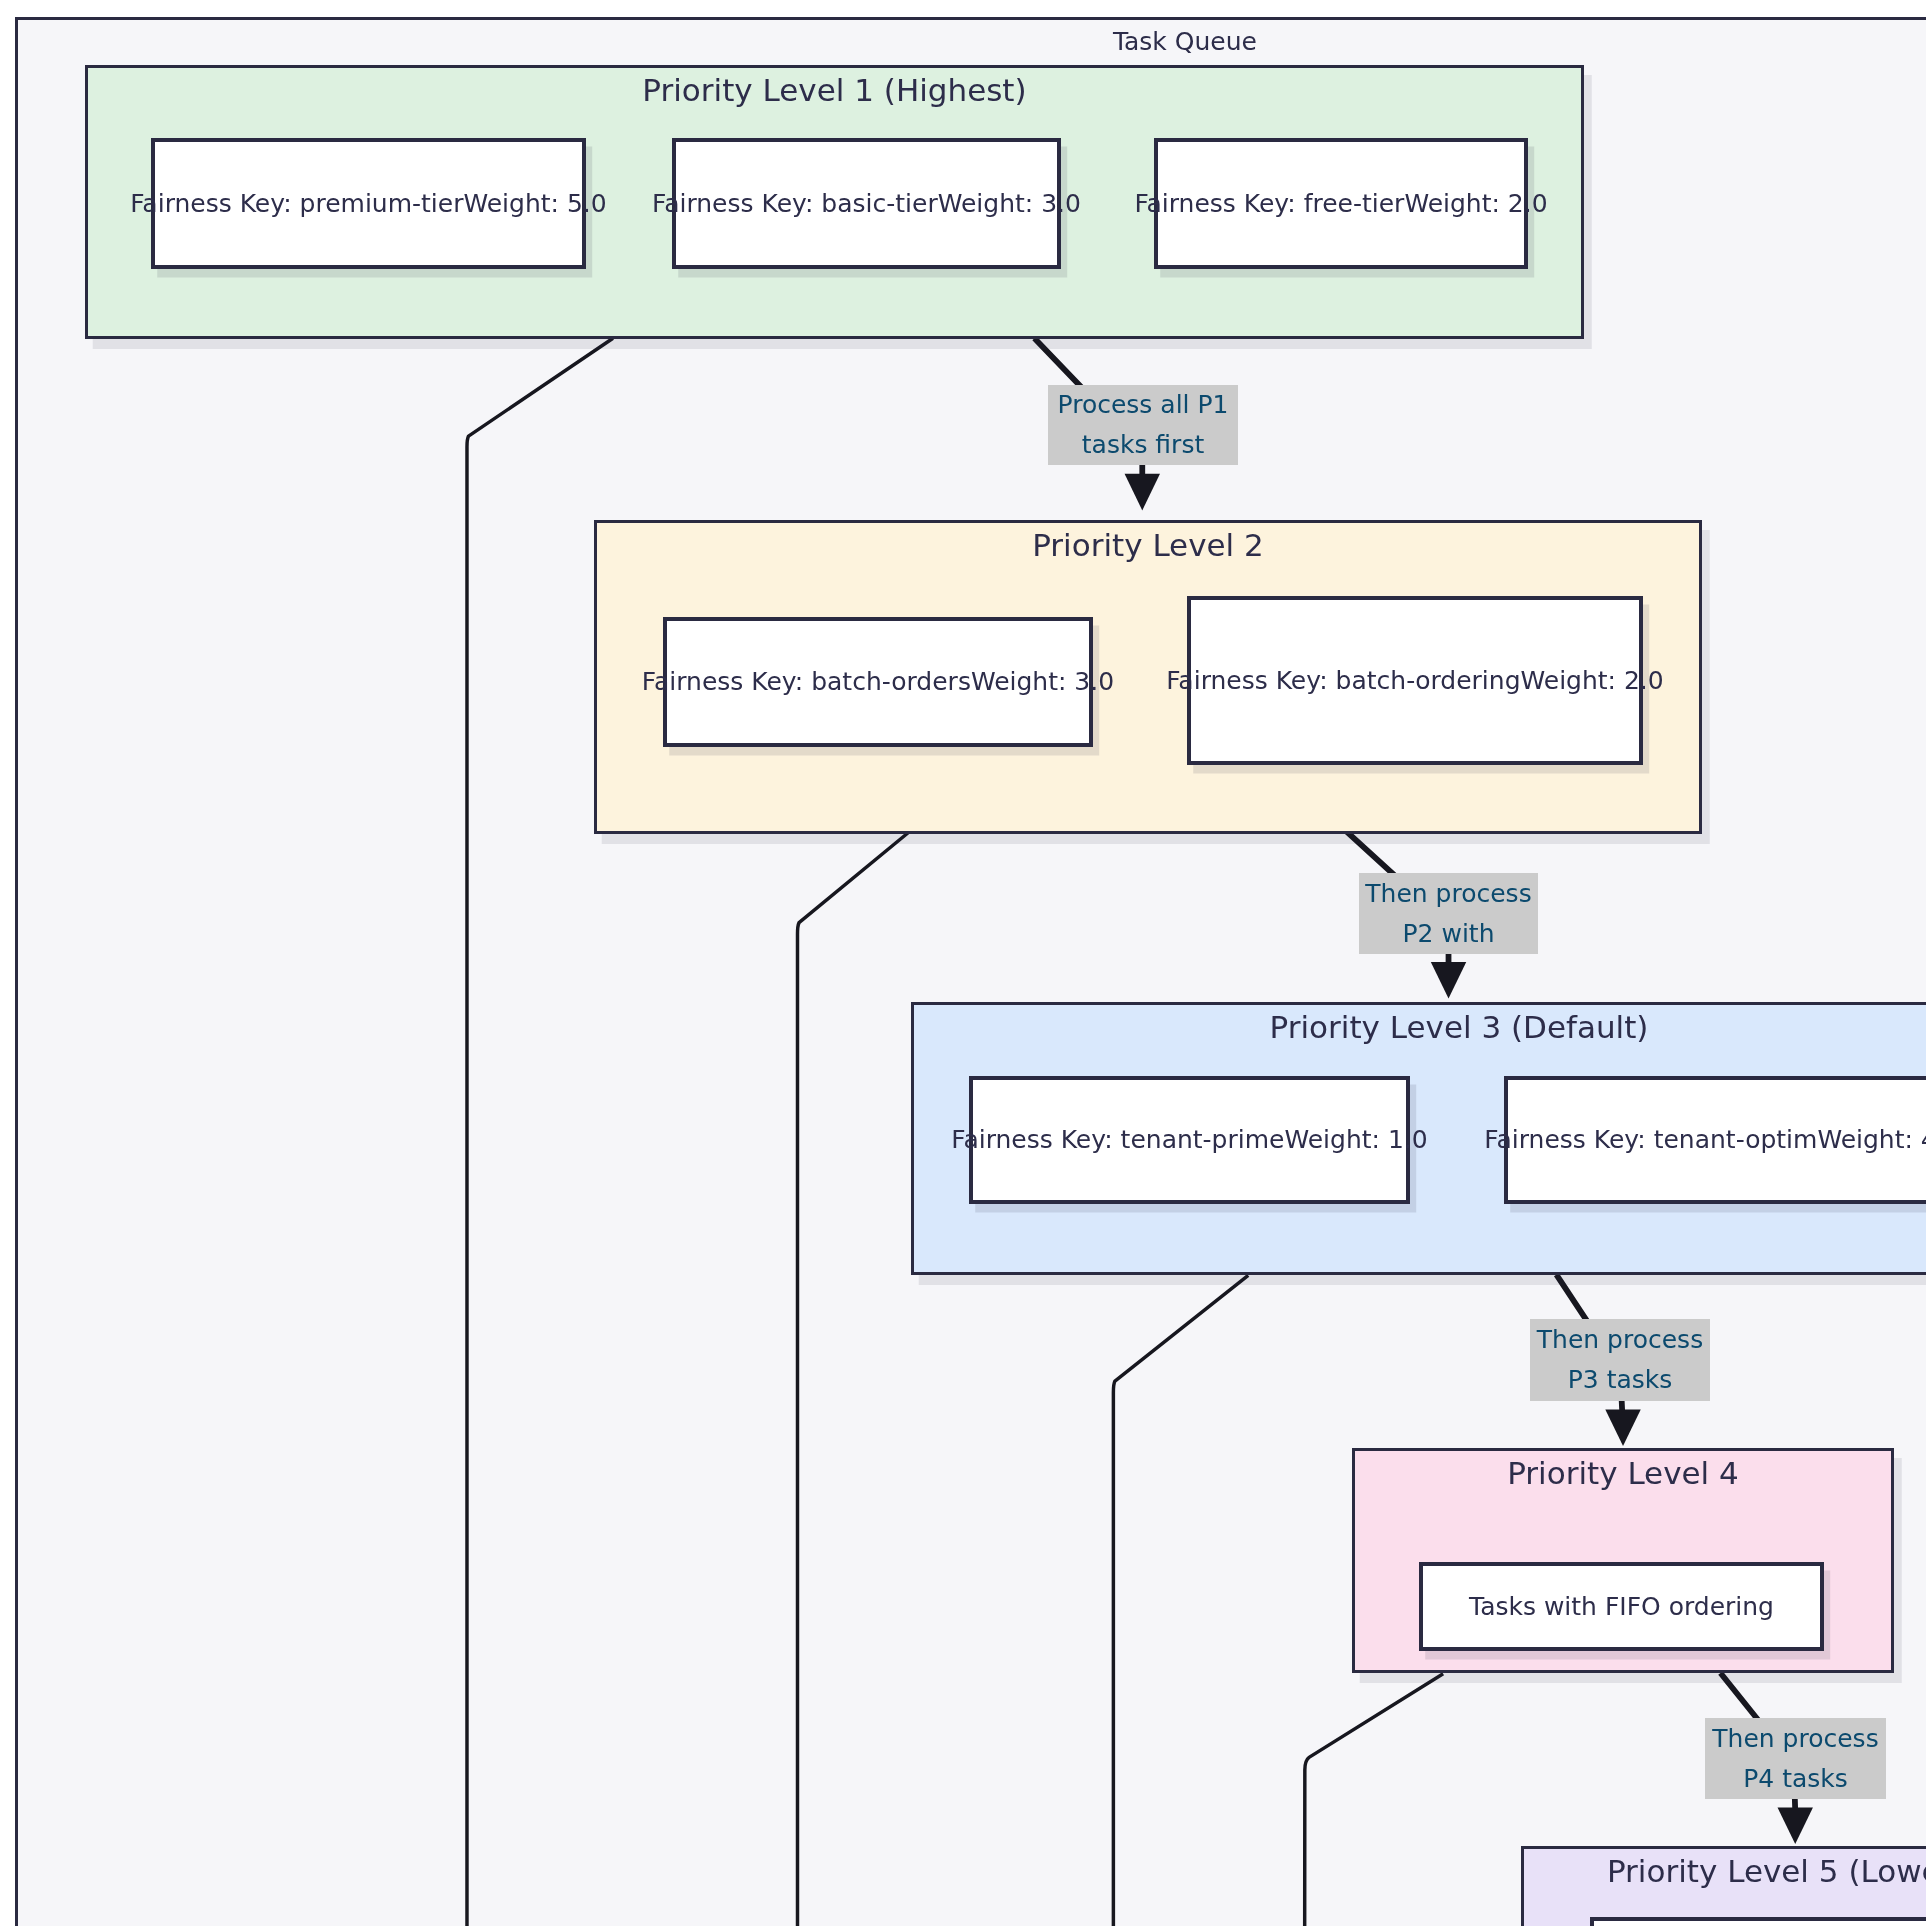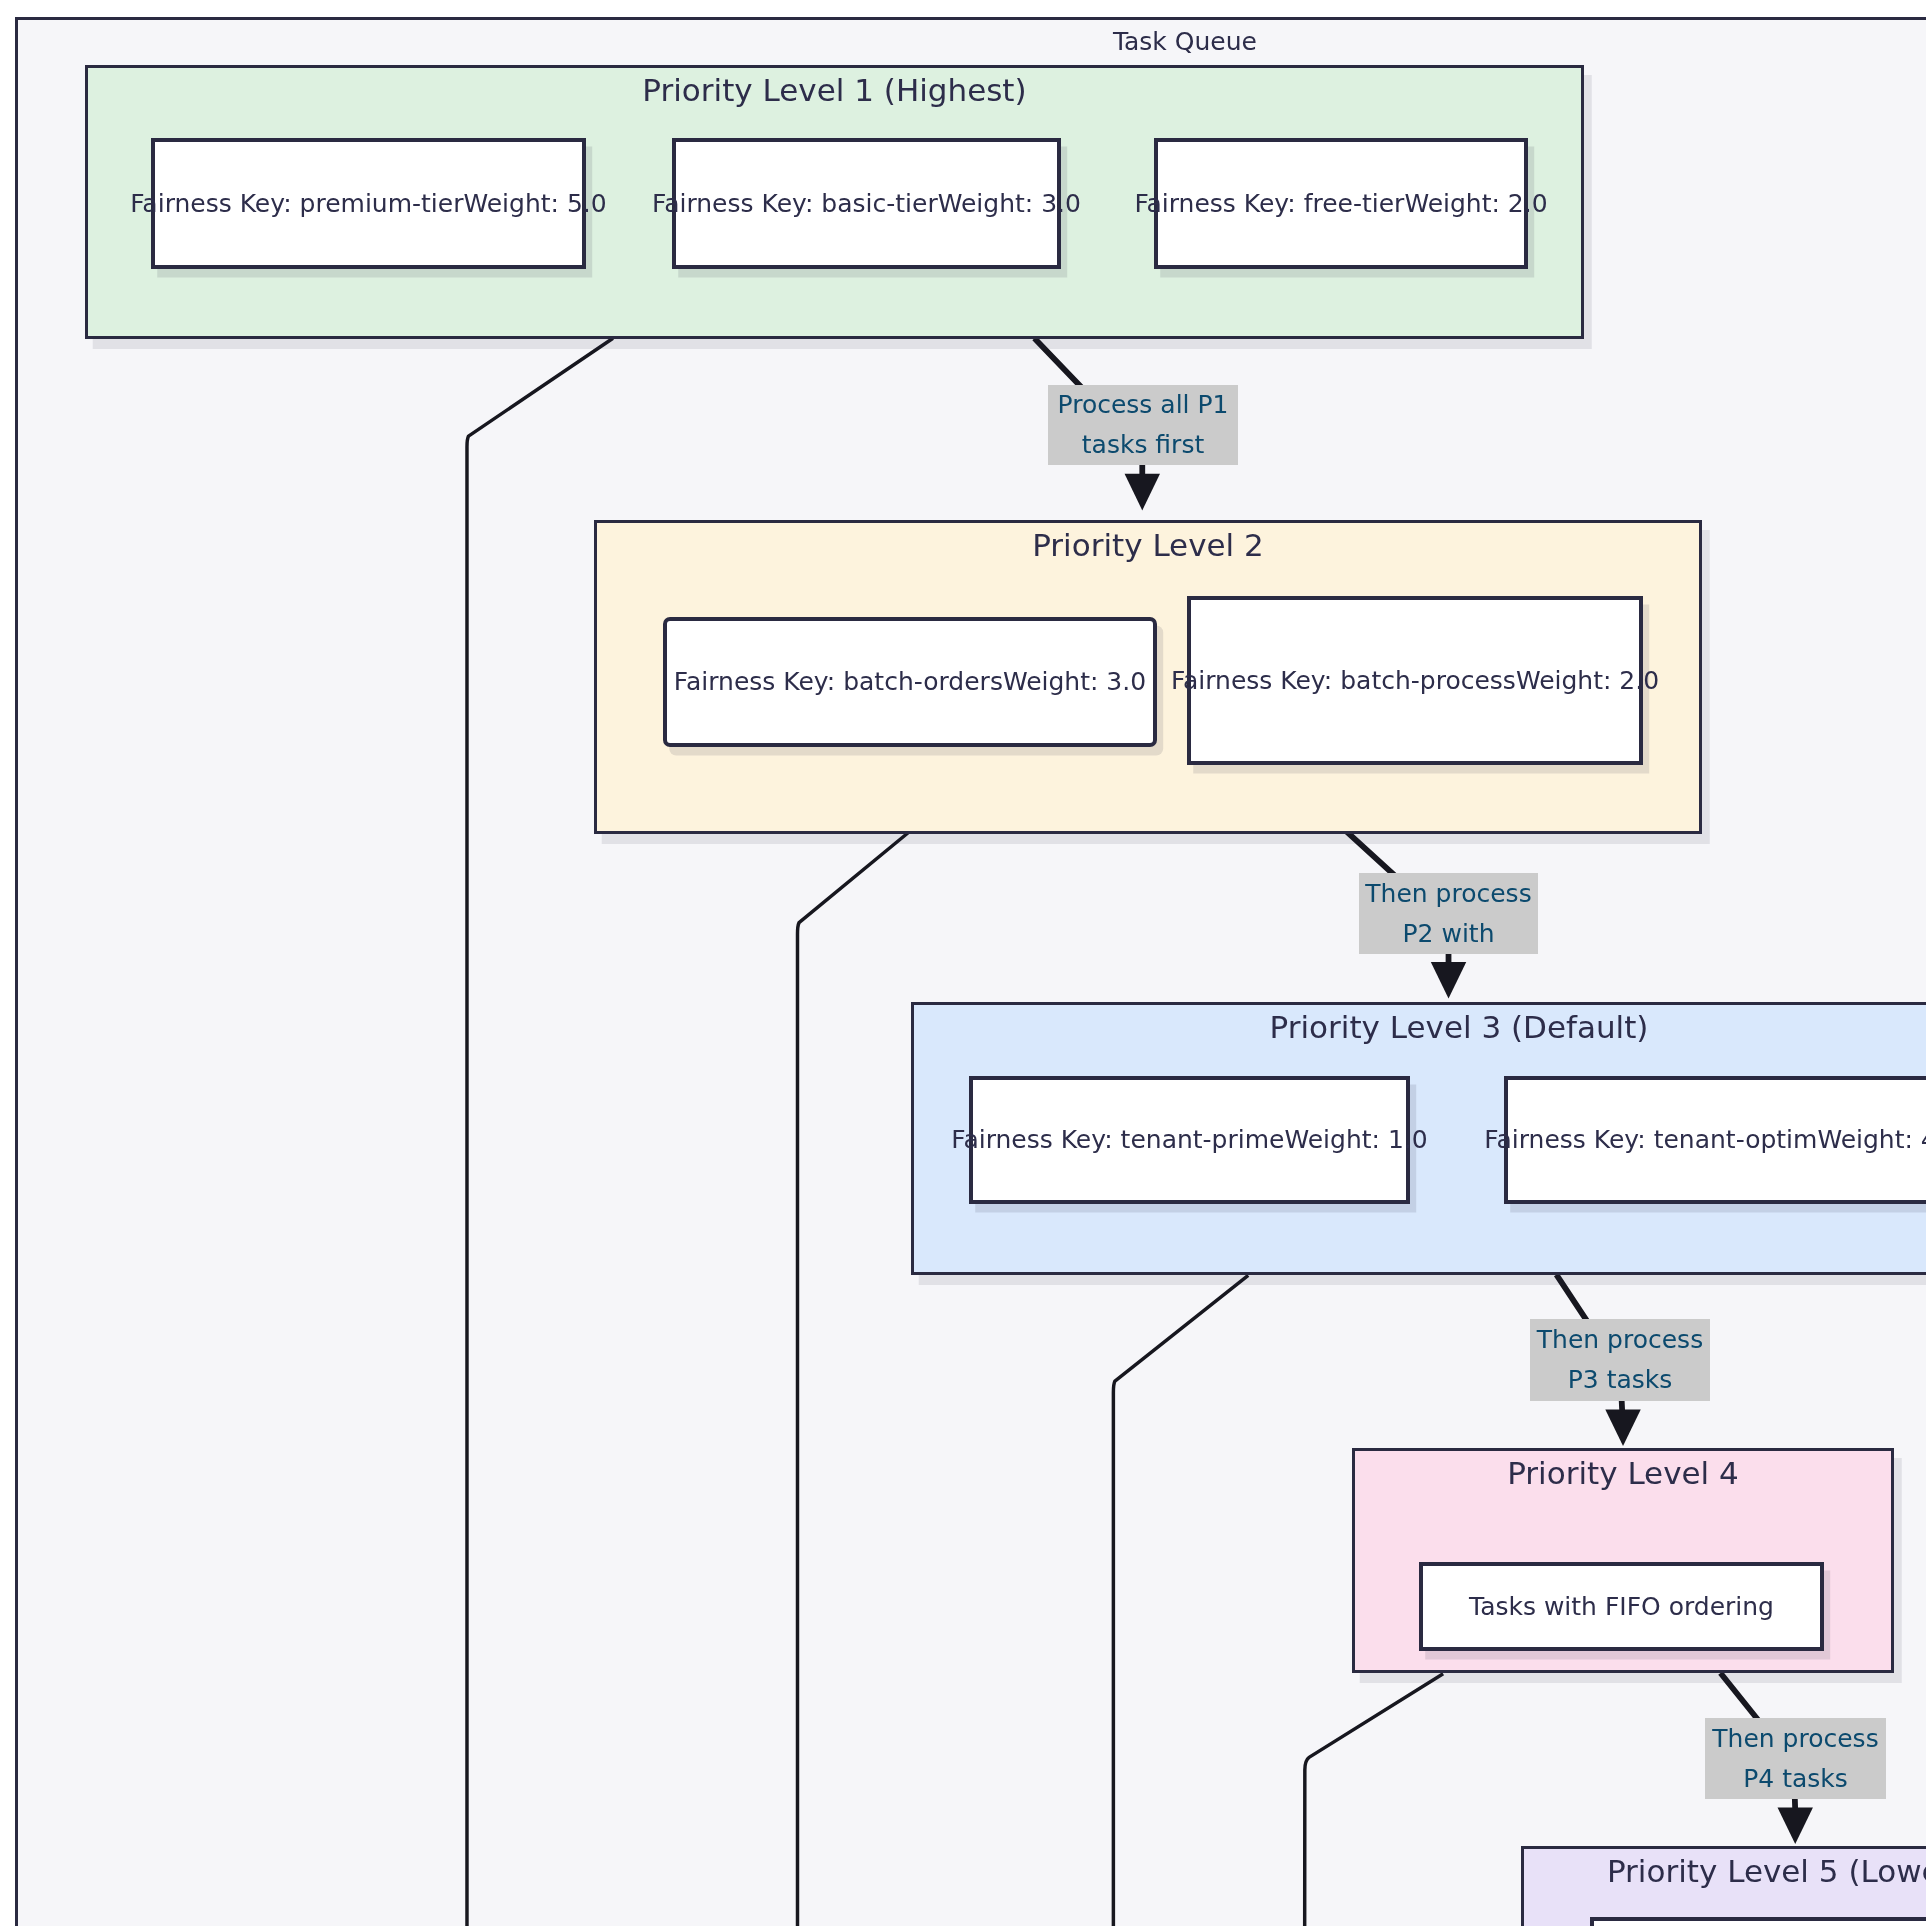--- a/index.html
+++ b/index.html
@@ -85,27 +85,27 @@
       <div class="line">Weight: 3.0</div>
     </div>
     <div class="node" style="left:1066px;top:70px;width:374px;height:131px;">
       <div class="line">Fairness Key: free-tier</div>
       <div class="line">Weight: 2.0</div>
     </div>
   </div>
 
   <div class="group g2 z3" style="left:594px;top:511px;width:1108px;height:314px;">
     <div class="g-title">Priority Level 2</div>
-    <div class="node" style="left:66px;top:94px;width:494px;height:130px;border-radius:7px;">
+    <div class="node" style="left:66px;top:94px;width:430px;height:130px;">
       <div class="line">Fairness Key: batch-orders</div>
       <div class="line">Weight: 3.0</div>
     </div>
     <div class="node" style="left:590px;top:73px;width:456px;height:169px;">
       <div class="line">Fairness Key: batch-</div>
-      <div class="line">process</div>
+      <div class="line">ordering</div>
       <div class="line">Weight: 2.0</div>
     </div>
   </div>
 
   <div class="group g3 z3" style="left:911px;top:1002px;width:1096px;height:273px;">
     <div class="g-title">Priority Level 3 (Default)</div>
     <div class="node" style="left:55px;top:71px;width:441px;height:128px;">
       <div class="line">Fairness Key: tenant-prime</div>
       <div class="line">Weight: 1.0</div>
     </div>

